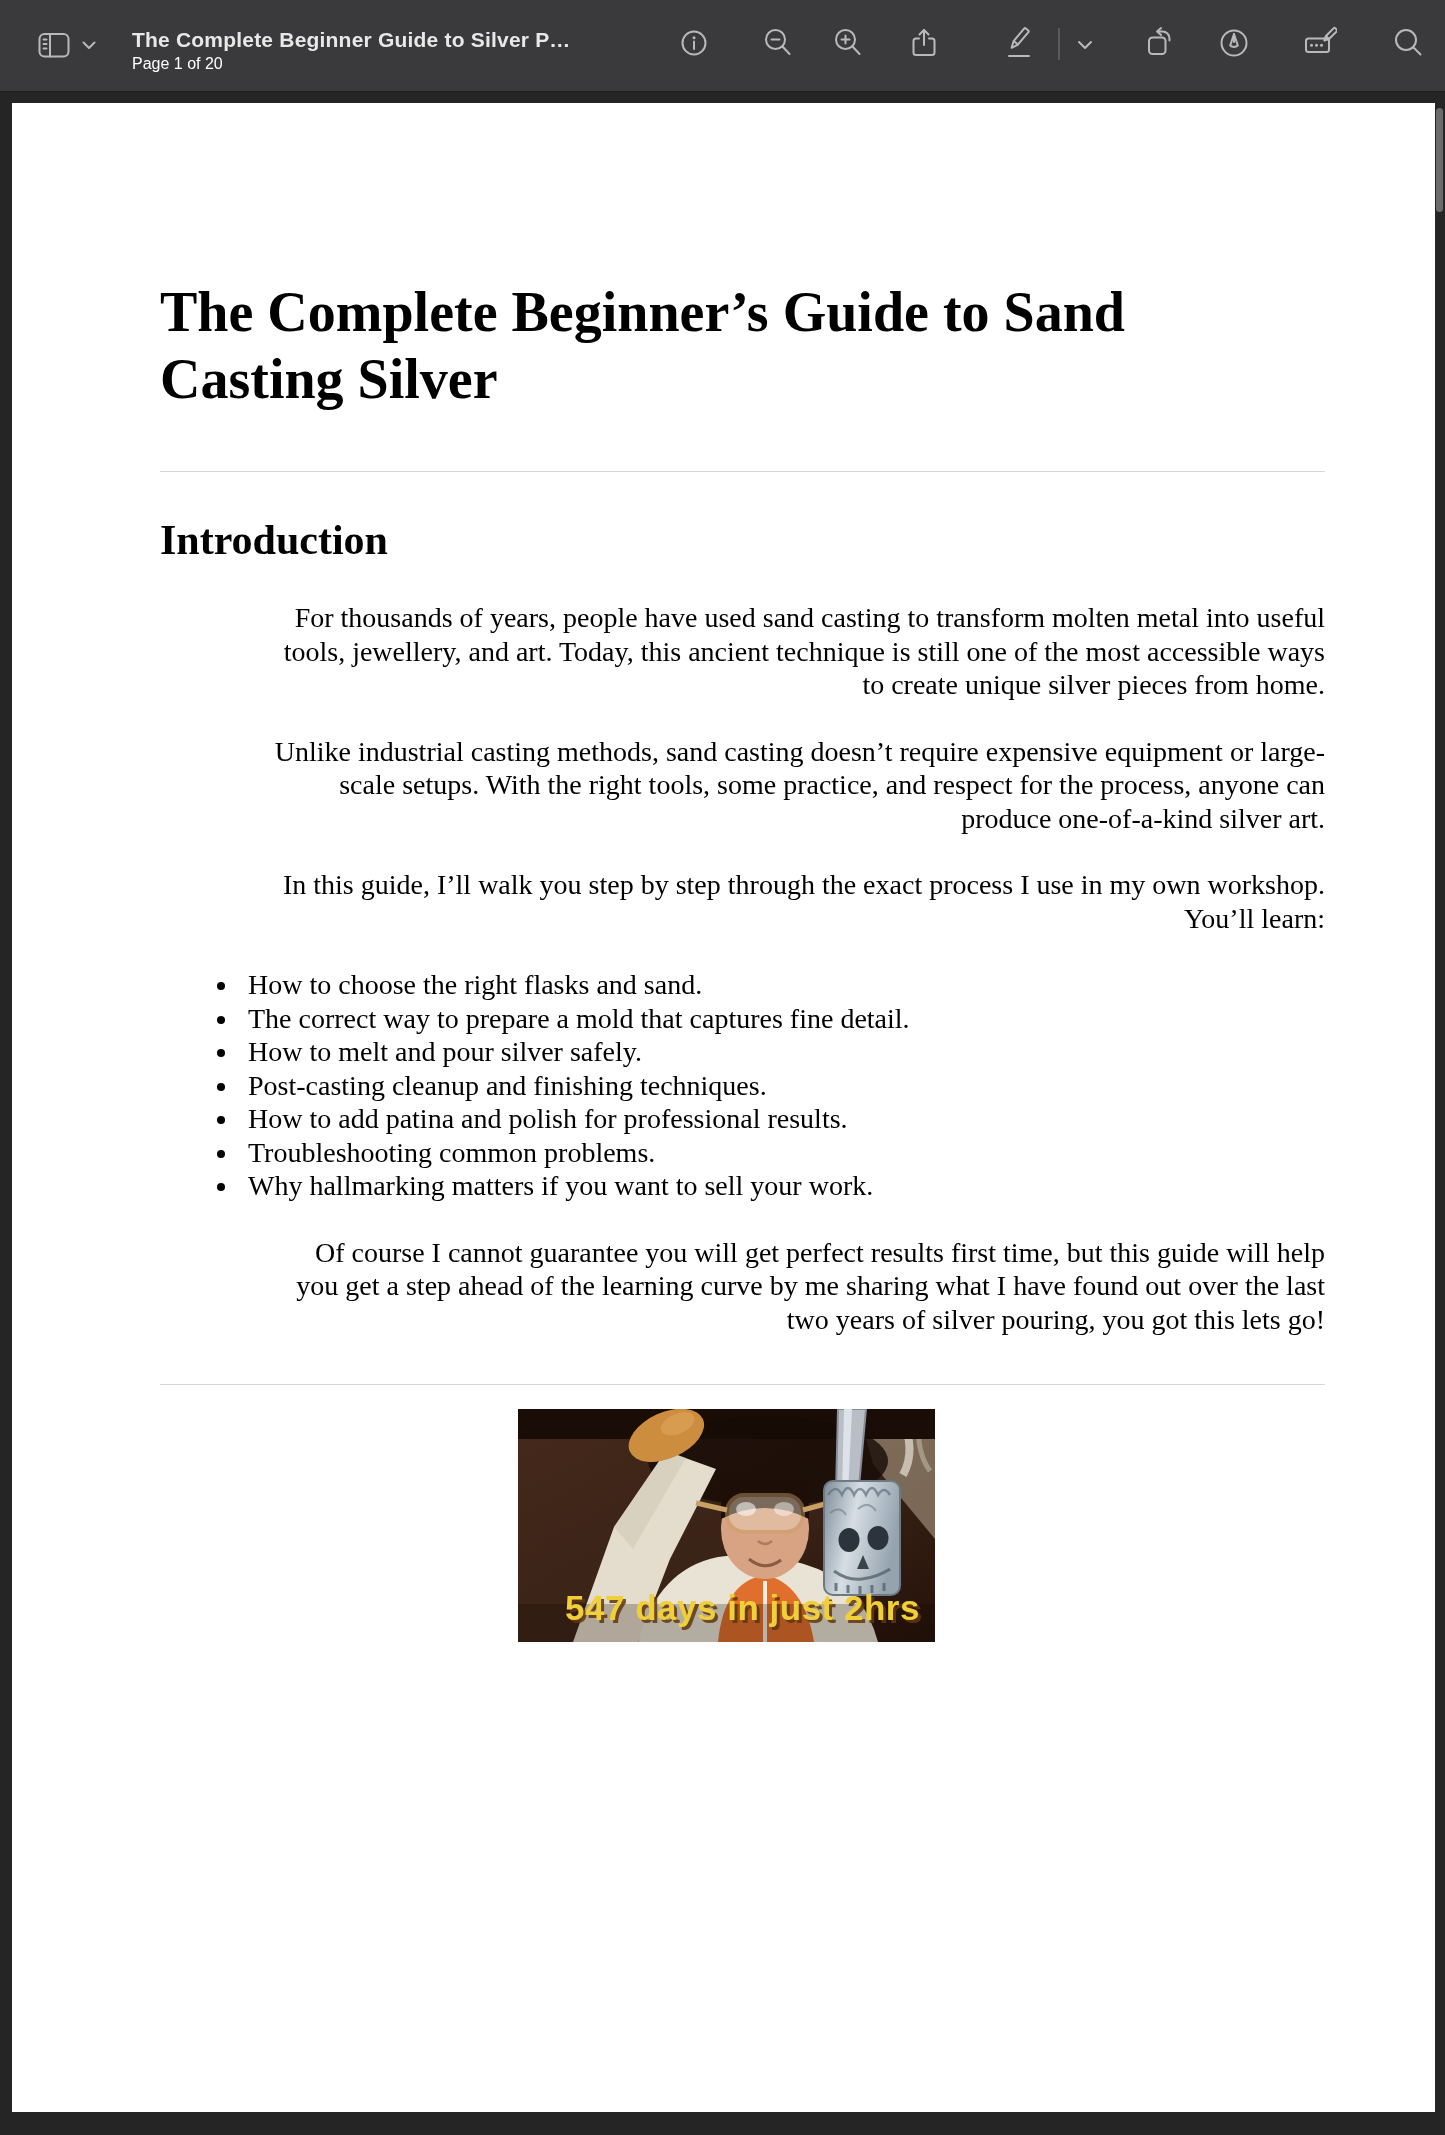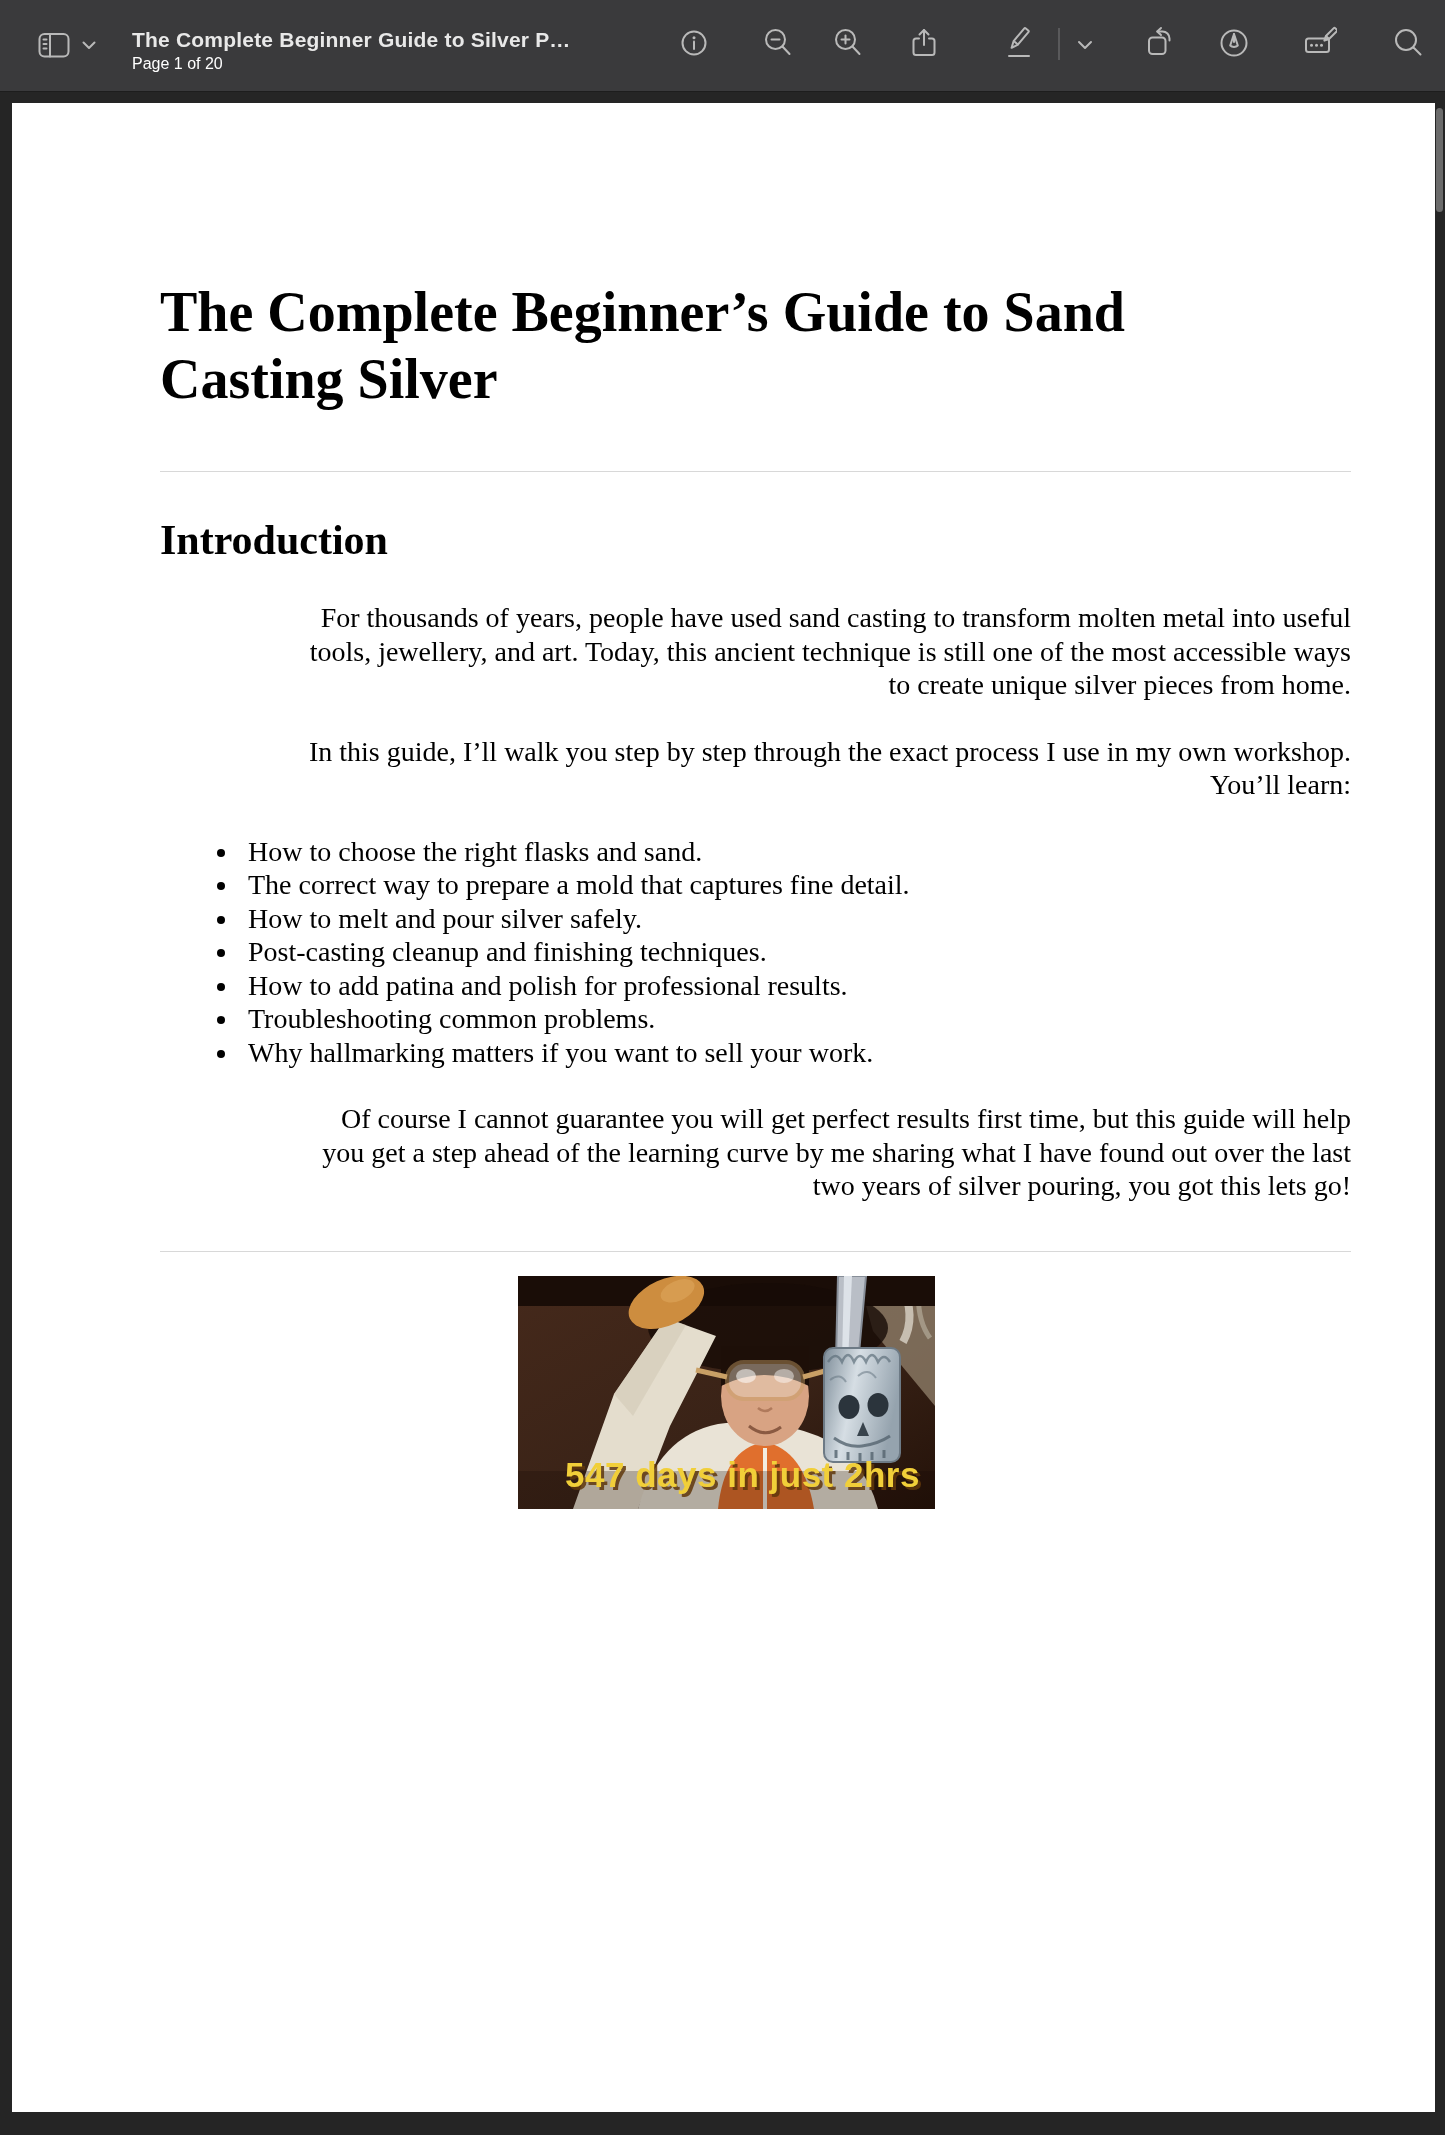--- a/index.html
+++ b/index.html
@@ -45,21 +45,21 @@
   .i-search { left: 1391px; }
   .stroke { fill: none; stroke: #b9b9b9; stroke-width: 2; stroke-linecap: round; stroke-linejoin: round; }
   .fillg  { fill: #b9b9b9; stroke: none; }
 
   
   .content-area { position: relative; width: 100%; height: 2043px; background: #252525; }
   .page {
     position: absolute; left: 12px; top: 11px;
     width: 1423px; height: 2009px;
     background: #ffffff;
-    padding: 160px 84px 0 148px;
+    padding: 160px 110px 0 148px;
     overflow: hidden;
     font-family: "Liberation Serif", "DejaVu Serif", serif;
     color: #000;
   }
   .scrollbar-thumb {
     position: absolute; right: 2px; top: 16px;
     width: 7px; height: 104px; border-radius: 4px;
     background: rgba(165,165,165,.55);
   }
 
@@ -225,20 +225,23 @@
     <h1 class="doc-title">The Complete Beginner’s Guide to Sand
 Casting Silver</h1>
 
     <hr class="divider div-1">
 
     <h2 class="section-heading">Introduction</h2>
 
     <p class="para first">For thousands of years, people have used sand casting to transform molten metal into useful
 tools, jewellery, and art. Today, this ancient technique is still one of the most accessible ways
 to create unique silver pieces from home.</p>
+    <p class="para">Unlike industrial casting methods, sand casting doesn’t require expensive equipment or large-
+scale setups. With the right tools, some practice, and respect for the process, anyone can
+produce one-of-a-kind silver art.</p>
     <p class="para">In this guide, I’ll walk you step by step through the exact process I use in my own workshop.
 You’ll learn:</p>
 
     <ul class="bullet-list">
         <li>How to choose the right flasks and sand.</li>
         <li>The correct way to prepare a mold that captures fine detail.</li>
         <li>How to melt and pour silver safely.</li>
         <li>Post-casting cleanup and finishing techniques.</li>
         <li>How to add patina and polish for professional results.</li>
         <li>Troubleshooting common problems.</li>

